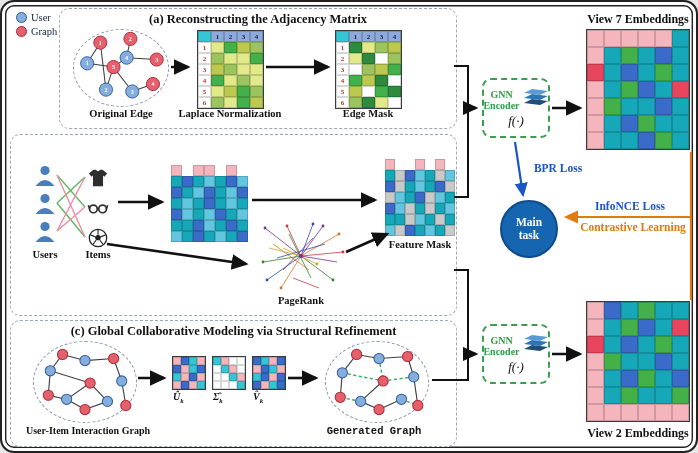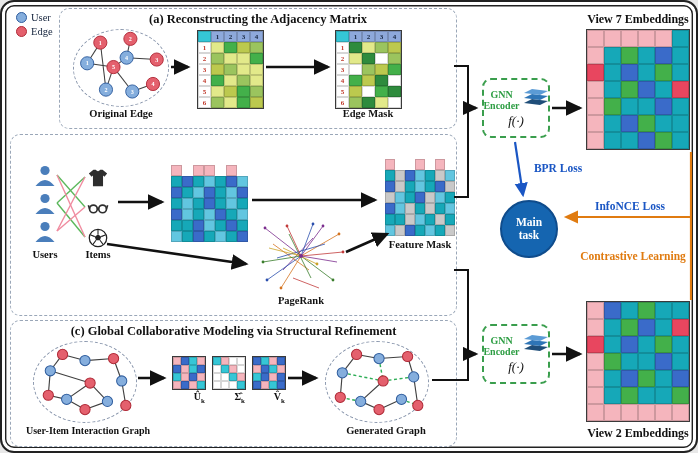--- a/index.html
+++ b/index.html
@@ -25,38 +25,38 @@
     box-sizing:border-box;display:flex;flex-direction:column;align-items:center;justify-content:center;}
   .gnn-top{display:flex;align-items:center;gap:3px;}
   .gnn-txt{color:#2e9e44;font-weight:bold;font-size:10px;line-height:1.1;text-align:center;}
   .gnn-f{font-style:italic;font-size:13px;color:#111;margin-top:1px;}
   .main-task{position:absolute;left:498px;top:198px;width:58px;height:58px;border-radius:50%;
     background:#1565b0;border:2.5px solid #0f4c8c;box-sizing:border-box;
     display:flex;flex-direction:column;align-items:center;justify-content:center;
     color:#fff;font-weight:bold;font-size:11.5px;line-height:1.15;}
   .loss-blue{color:#1a56c4;font-weight:bold;font-size:11.5px;text-align:center;position:absolute;}
   .loss-orange{color:#e07b10;font-weight:bold;font-size:11.5px;text-align:center;position:absolute;}
-  .mathlbl{position:absolute;font-weight:bold;font-size:10px;text-align:right;color:#111;}
+  .mathlbl{position:absolute;font-style:italic;font-weight:bold;font-size:10px;text-align:left;color:#111;}
   .mathlbl sub{font-size:7px;}
   #overlay{position:absolute;left:0;top:0;z-index:10;pointer-events:none;}
   .icon-slot{position:absolute;}
 </style>
 </head>
 <body>
 
 <div id="canvas">
 
   <div class="abs" style="left:14px;top:10px;">
     <div class="legend-row">
       <span class="lg-dot lg-user"></span>
       <span class="lg-txt">User</span>
     </div>
     <div class="legend-row">
       <span class="lg-dot lg-item"></span>
-      <span class="lg-txt">Edge</span>
+      <span class="lg-txt">Graph</span>
     </div>
   </div>
 
   <div class="panel" style="left:57px;top:6px;width:398px;height:121px;">
     <div class="ptitle" style="top:3px;">(a) Reconstructing the Adjacency Matrix</div>
     <div class="ellipse" style="left:13px;top:20px;width:96px;height:78px;"><svg viewBox="0 0 100 78" width="100%" height="100%">
           <line x1="14" y1="34" x2="28" y2="12" stroke="#3f3f3f" stroke-width="1.1"></line>
           <line x1="14" y1="34" x2="42" y2="38" stroke="#3f3f3f" stroke-width="1.1"></line>
           <line x1="34" y1="62" x2="42" y2="38" stroke="#3f3f3f" stroke-width="1.1"></line>
           <line x1="34" y1="62" x2="28" y2="12" stroke="#3f3f3f" stroke-width="1.1"></line>
@@ -115,20 +115,21 @@
         <div class="mcell" style="background: rgb(226, 233, 138);"></div>
         <div class="mcell" style="background: rgb(188, 201, 78);"></div>
         <div class="mcell" style="background: rgb(67, 176, 74);"></div>
         <div class="mcell" style="background: rgb(155, 196, 94);"></div>
         <div class="mcell rhdr" style="background: rgb(255, 255, 255);">6</div>
         <div class="mcell" style="background: rgb(155, 196, 94);"></div>
         <div class="mcell" style="background: rgb(226, 233, 138);"></div>
         <div class="mcell" style="background: rgb(67, 176, 74);"></div>
         <div class="mcell" style="background: rgb(188, 201, 78);"></div>
       </div>
+    <div class="lbl" style="left:110px;top:99px;width:120px;">Laplace Normalization</div>
     <div class="matrix" style="left: 276px; top: 22px; display: grid; grid-template-columns: repeat(5, 13px); grid-auto-rows: 11px; width: 65px; box-shadow: rgb(58, 58, 58) 0px 0px 0px 1px;">
         <div class="mcell corner" style="background: rgb(53, 198, 214);"></div>
         <div class="mcell chdr" style="background: rgb(142, 169, 219);">1</div>
         <div class="mcell chdr" style="background: rgb(142, 169, 219);">2</div>
         <div class="mcell chdr" style="background: rgb(142, 169, 219);">3</div>
         <div class="mcell chdr" style="background: rgb(142, 169, 219);">4</div>
         <div class="mcell rhdr" style="background: rgb(255, 255, 255);">1</div>
         <div class="mcell" style="background: rgb(46, 139, 61);"></div>
         <div class="mcell" style="background: rgb(226, 233, 138);"></div>
         <div class="mcell" style="background: rgb(155, 196, 94);"></div>
@@ -446,21 +447,21 @@
           <circle cx="52" cy="16" r="5" fill="#85aedd" stroke="#2f5d9e" stroke-width="1"></circle>
           <circle cx="74" cy="56" r="5" fill="#85aedd" stroke="#2f5d9e" stroke-width="1"></circle>
           <circle cx="86" cy="34" r="5" fill="#85aedd" stroke="#2f5d9e" stroke-width="1"></circle>
           <circle cx="30" cy="12" r="5" fill="#e4606d" stroke="#b02a37" stroke-width="1"></circle>
           <circle cx="56" cy="38" r="5" fill="#e4606d" stroke="#b02a37" stroke-width="1"></circle>
           <circle cx="80" cy="14" r="5" fill="#e4606d" stroke="#b02a37" stroke-width="1"></circle>
           <circle cx="14" cy="54" r="5" fill="#e4606d" stroke="#b02a37" stroke-width="1"></circle>
           <circle cx="52" cy="66" r="5" fill="#e4606d" stroke="#b02a37" stroke-width="1"></circle>
           <circle cx="90" cy="62" r="5" fill="#e4606d" stroke="#b02a37" stroke-width="1"></circle>
         </svg></div>
-    <div class="lbl" style="left:310px;top:104px;width:130px;">Generated Graph</div>
+    <div class="lbl" style="left:298px;top:104px;width:130px;font-family:Liberation Mono, monospace;">Generated Graph</div>
   </div>
 
   <div class="gnn-box" style="left:480px;top:76px;">
     <div class="gnn-top">
       <div class="gnn-txt">
         <div>GNN</div>
           <div>Encoder</div>
       </div>
       <span>
         <svg width="26" height="20" viewBox="0 0 26 20">
@@ -583,21 +584,21 @@
   <div class="lbl" style="left:575px;top:424px;width:122px;font-size:12px;">View 2 Embeddings</div>
 
   <div class="loss-blue" style="left:520px;top:160px;width:72px;">BPR Loss</div>
 
   <div class="main-task">
     <div>Main</div>
     <div>task</div>
   </div>
 
   <div class="loss-blue" style="left:583px;top:198px;width:90px;">InfoNCE Loss</div>
-  <div class="loss-orange" style="left:572px;top:219px;width:118px;margin-top:29px;">Contrastive Learning</div>
+  <div class="loss-orange" style="left:572px;top:219px;width:118px;">Contrastive Learning</div>
 
   <svg id="overlay" width="698" height="453" viewBox="0 0 698 453">
     <defs>
       <marker id="mB" markerWidth="8" markerHeight="8" refX="5.5" refY="3" orient="auto">
           <path d="M0,0 L6.5,3 L0,6 Z" fill="#111"></path>
         </marker>
       <marker id="mBl" markerWidth="8" markerHeight="8" refX="5.5" refY="3" orient="auto">
           <path d="M0,0 L6.5,3 L0,6 Z" fill="#1a56c4"></path>
         </marker>
       <marker id="mOr" markerWidth="8" markerHeight="8" refX="5.5" refY="3" orient="auto">

